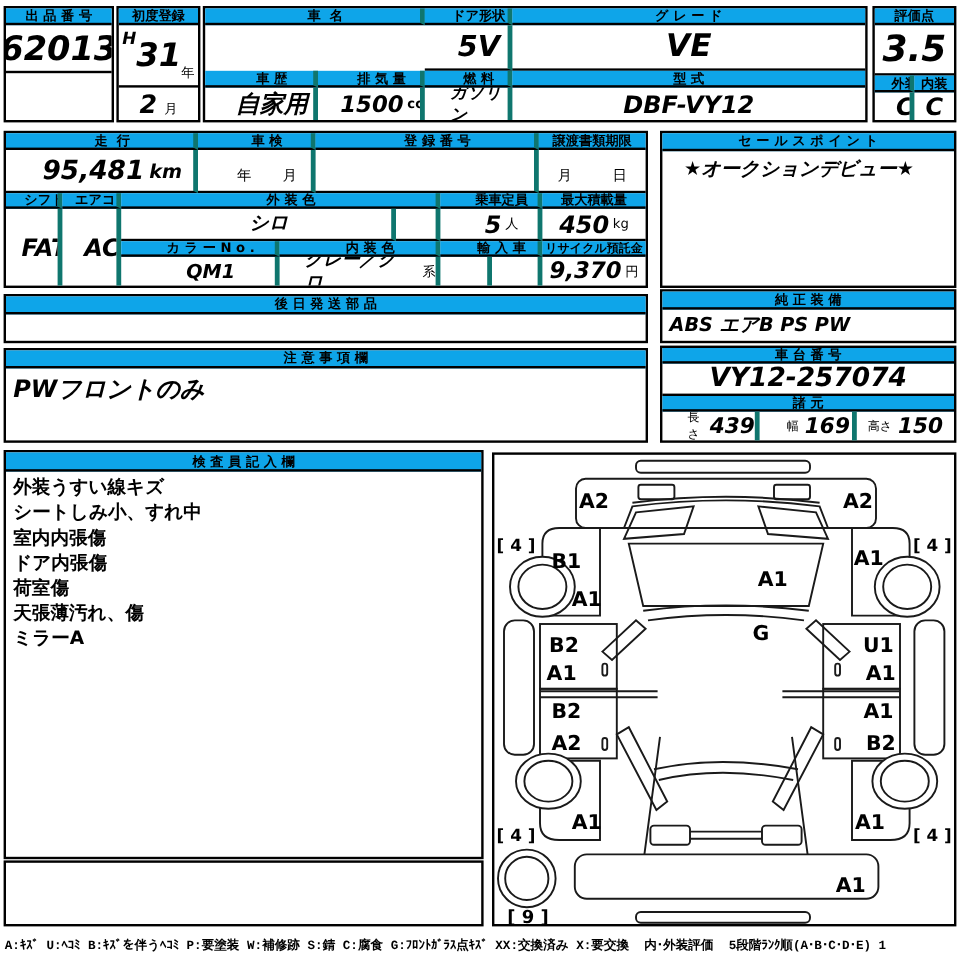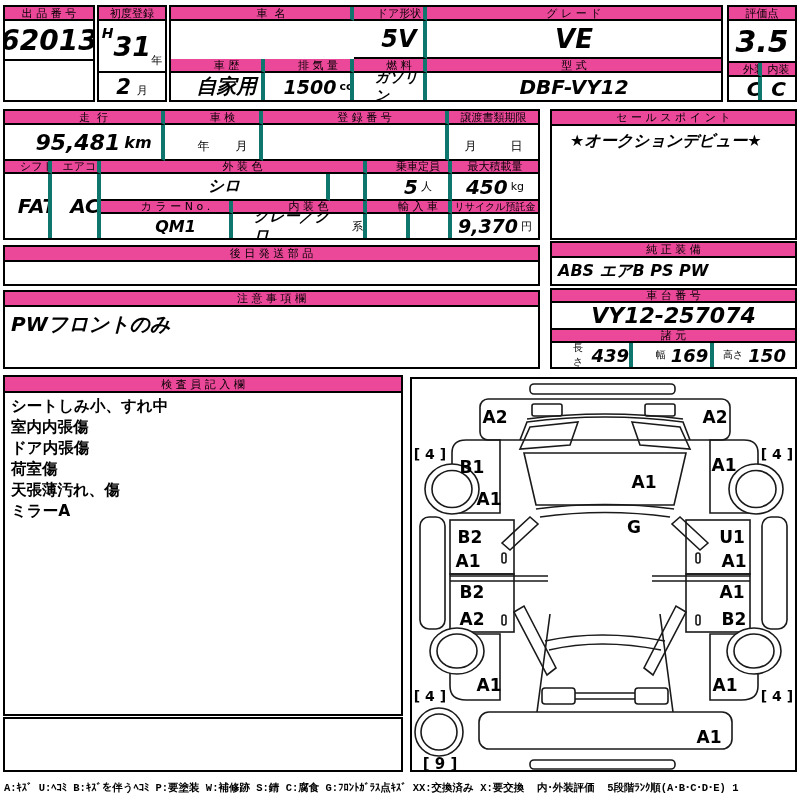--- a/index.html
+++ b/index.html
@@ -2,21 +2,21 @@
 <html><head>
 <meta charset="utf-8">
 <style>
   html,body{margin:0;padding:0;background:#fff;}
   .sheet{position:relative;width:800px;height:800px;background:#fff;
     font-family:"DejaVu Sans","Liberation Sans",sans-serif;color:#000;overflow:hidden;}
   .blk{position:absolute;border:2px solid #000;box-sizing:border-box;background:#fff;}
   .cell{position:absolute;box-sizing:border-box;display:flex;align-items:center;justify-content:center;overflow:hidden;}
   .br{border-right:4px solid #0f766e;padding-left:21px;}
   .bb{border-bottom:2px solid #000;}
-  .h{background:#ec4899;font-size:11px;font-weight:normal;white-space:pre;}
+  .h{background:#0ea5e9;font-size:11px;font-weight:bold;white-space:pre;}
   .v{font-weight:bold;font-style:italic;}
   .u{font-size:11px;font-weight:bold;margin-left:3px;}
   .left{justify-content:flex-start;}
   .top{align-items:flex-start;}
   .legend{position:absolute;left:4px;top:781px;width:794px;font-size:10.5px;white-space:pre;font-weight:bold;font-family:Liberation Mono, monospace;}
   svg text{font-family:"DejaVu Sans","Liberation Sans",sans-serif;font-weight:bold;}
 </style>
 </head>
 <body>
 
@@ -160,20 +160,21 @@
     </div>
     <div class="cell" style="left:162px;top:53px;width:81px;height:24px;gap:5px">
       <span style="font-size:10px">高さ</span>
         <span class="v" style="font-size:18px">150</span>
     </div>
   </div>
 
   <div class="blk" style="left:3px;top:375px;width:400px;height:341px">
     <div class="cell h bb" style="left:0;top:0;width:396px;height:16px">検 査 員 記 入 欄</div>
     <div style="position:absolute;left:0;top:16px;width:396px;height:321px;padding:3px 6px;box-sizing:border-box;font-size:15.5px;font-weight:bold;line-height:21px">
+      <div>外装うすい線キズ</div>
       <div>シートしみ小、すれ中</div>
       <div>室内内張傷</div>
       <div>ドア内張傷</div>
       <div>荷室傷</div>
       <div>天張薄汚れ、傷</div>
       <div>ミラーA</div>
     </div>
   </div>
 
   <div class="blk" style="left:3px;top:717px;width:400px;height:55px">

